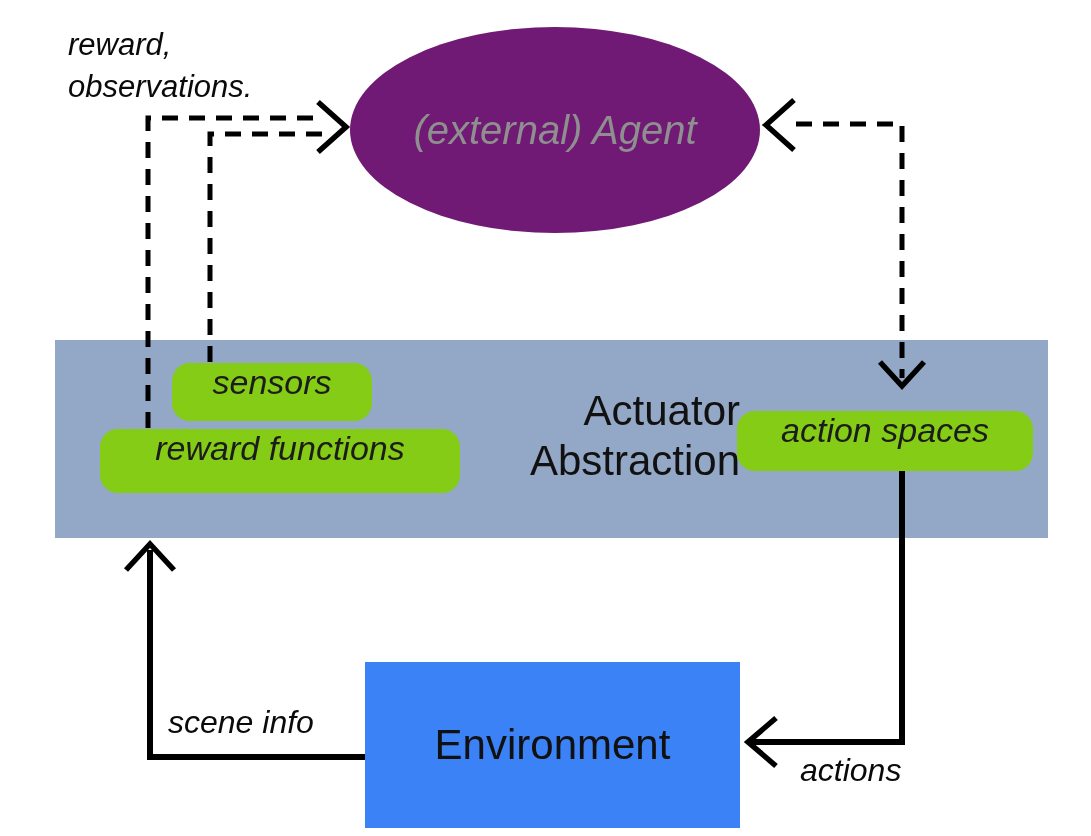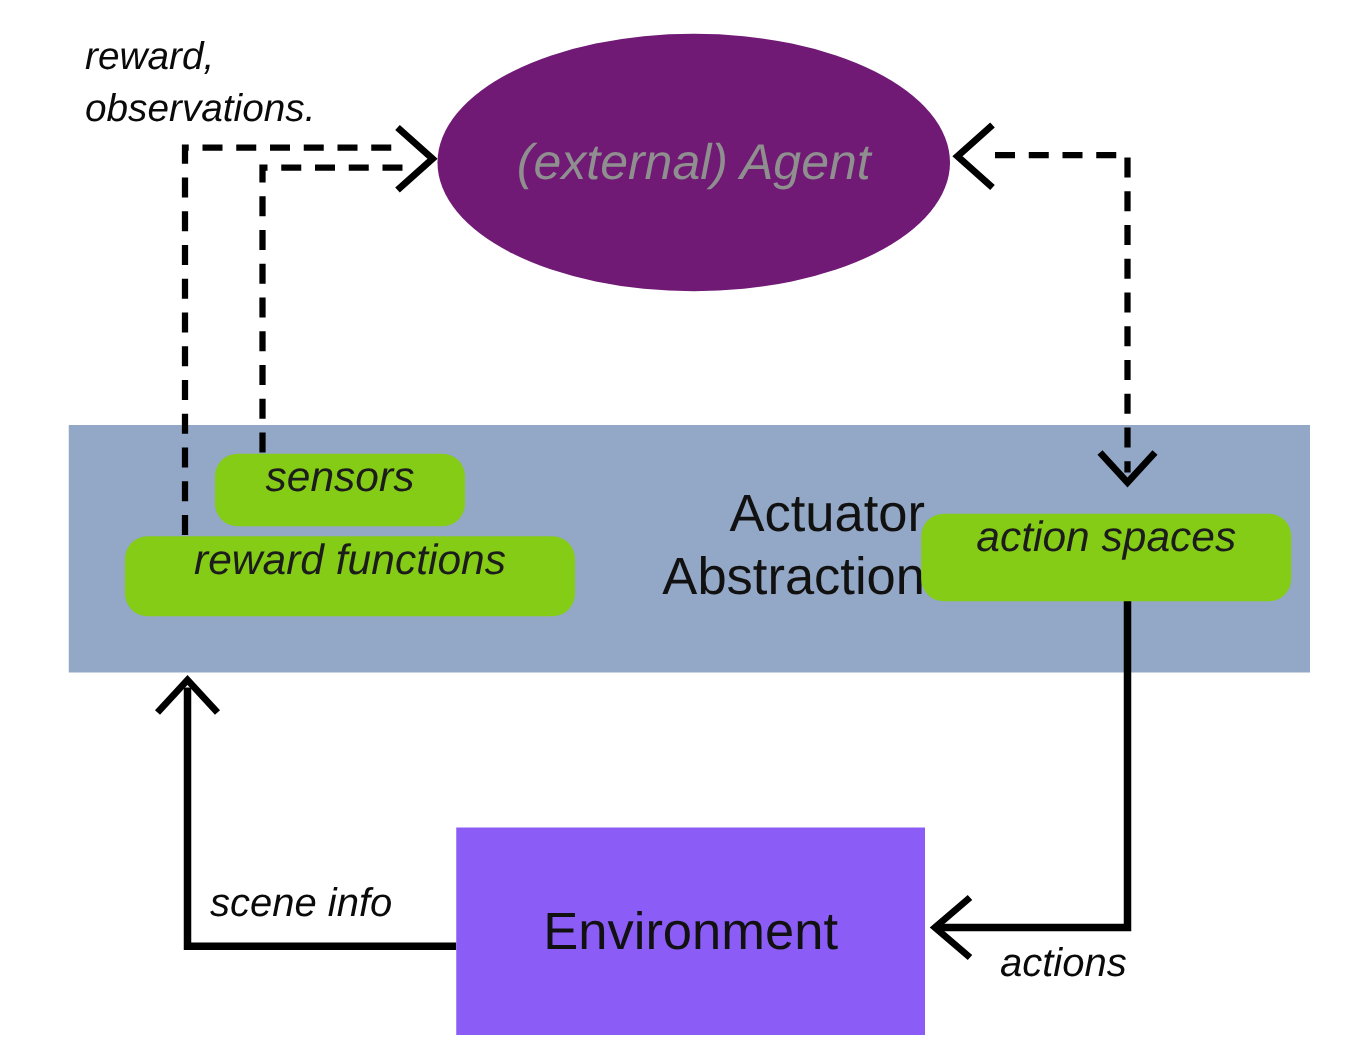--- a/index.html
+++ b/index.html
@@ -31,24 +31,24 @@
   .agent-ellipse span{
     font-style:italic;font-size:40px;color:#8f8f8f;
   }
   .pill{
     position:absolute;z-index:3;background:#84cc16;border-radius:18px;
     display:flex;align-items:flex-start;justify-content:center;
   }
   .pill span{font-style:italic;font-size:34px;color:#1c1c1c;}
   .pill-sensors{left:172px;top:363px;width:200px;height:58px;}
   .pill-reward{left:72px;top:429px;width:360px;height:64px;margin-left:28px;}
-  .pill-action{left:737px;top:411px;width:296px;height:70px;}
+  .pill-action{left:737px;top:411px;width:296px;height:60px;}
   .env{
     position:absolute;left:365px;top:662px;width:375px;height:166px;
-    background:#8b5cf6;z-index:3;
+    background:#3b82f6;z-index:3;
     display:flex;align-items:center;justify-content:center;
   }
   .env span{font-size:42px;color:#111111;}
   .edge-label{
     position:absolute;z-index:3;font-style:italic;color:#0a0a0a;
   }
   .label-rewards{left:68px;top:24px;font-size:31px;line-height:1.35;white-space:pre-line;}
   .label-scene{left:168px;top:704px;font-size:32px;}
   .label-actions{left:800px;top:752px;font-size:32px;}
   .dashed{stroke:#000;stroke-width:5;fill:none;stroke-dasharray:16 11;}

